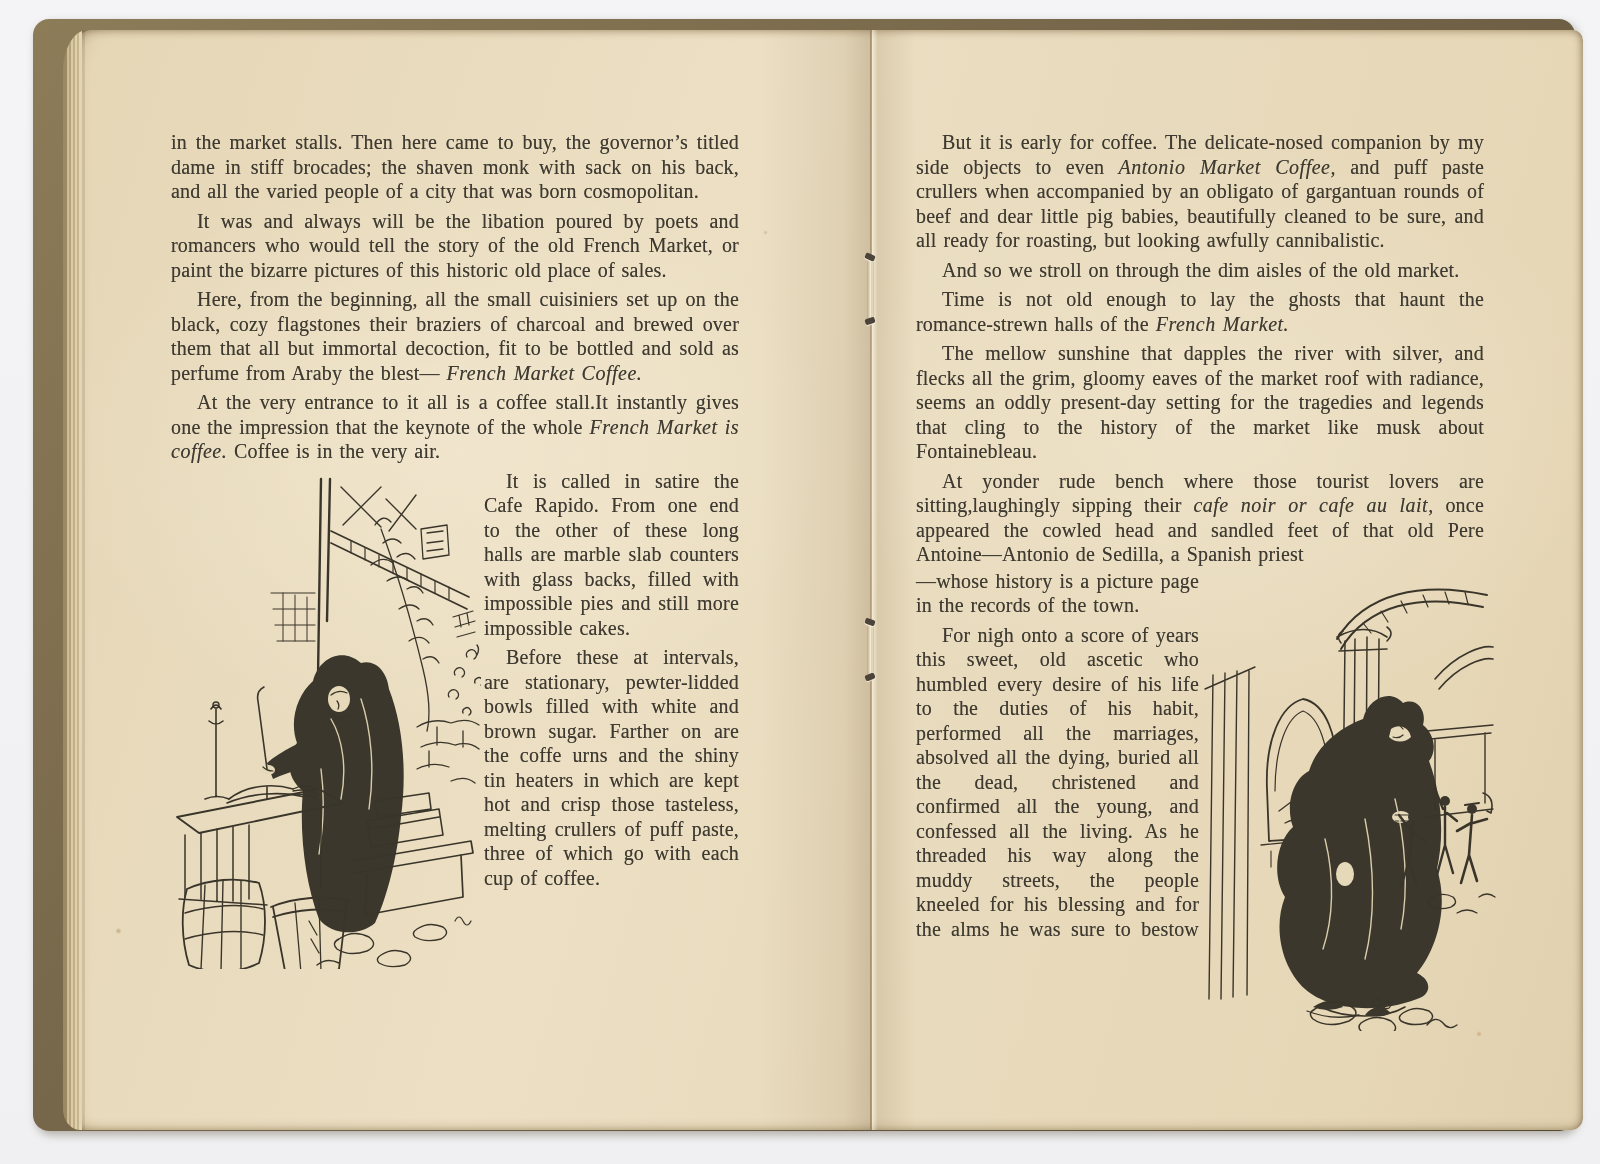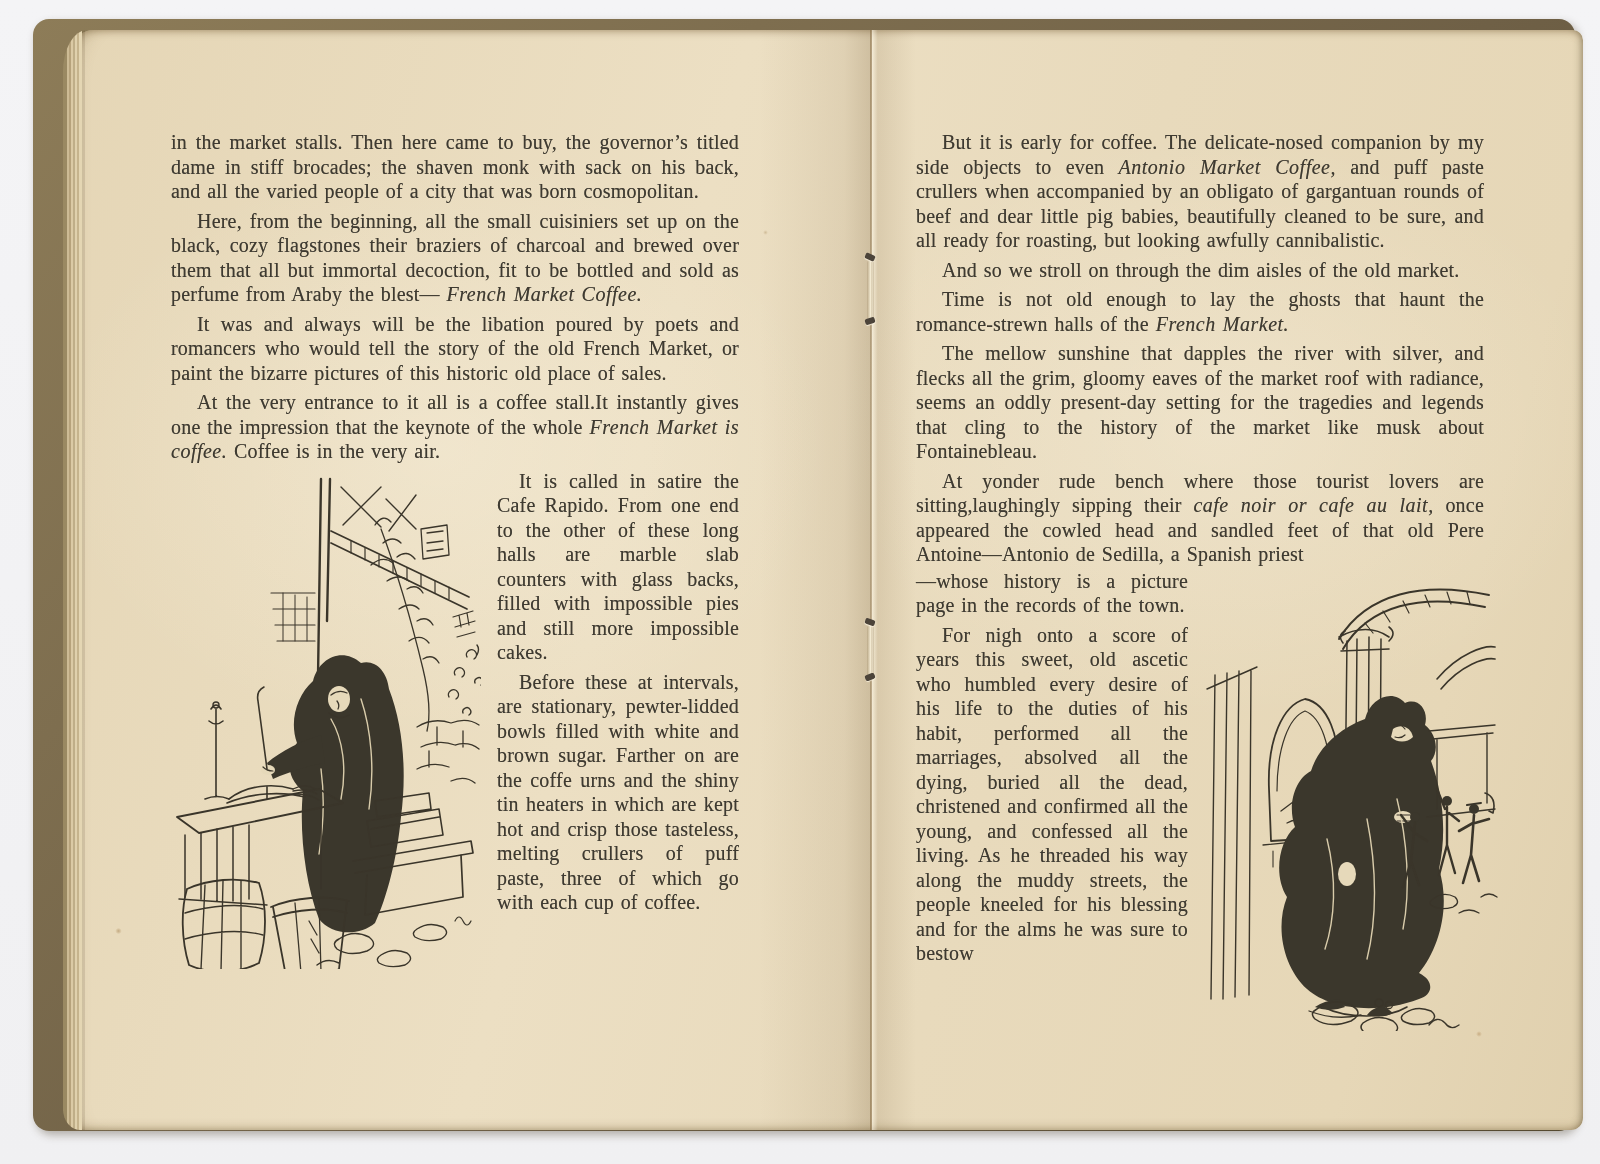--- a/index.html
+++ b/index.html
@@ -31,21 +31,21 @@
   .thread{position:absolute;left:804px;width:7px;border-radius:4px;background:linear-gradient(90deg,rgba(120,95,55,.25),#f3ead2,rgba(120,95,55,.25));}
   .staple{position:absolute;left:802px;width:10px;height:6px;background:#4c443a;border-radius:2px;box-shadow:0 1px 1px rgba(255,248,230,.8);}
   .spot{position:absolute;border-radius:50%;}
   
   .col{position:absolute;top:100px;width:568px;text-align:justify;font-size:20px;line-height:24.5px;
        color:#3e3a31;letter-spacing:.2px;word-spacing:.08em;text-shadow:0 0 .5px rgba(62,58,49,.55);}
   .col p{margin:0 0 5px 0;}
   .ind{text-indent:26px;}
   .ind-sm{text-indent:22px;}
   .cafe{margin-left:28px !important;font-style:italic;text-align:left;letter-spacing:.8px;word-spacing:.25em;}
-  .row{display:flex;gap:14px;}
+  .row{display:flex;gap:1px;}
   .narrow{flex:1;min-width:0;}
   .ill{flex:none;}
   .ill svg{display:block;}
   i{font-style:italic;letter-spacing:.5px;}
   .just-last{text-align-last:justify;}
 </style>
 </head>
 <body>
 
 <div class="scene">
@@ -53,22 +53,22 @@
 
   <div class="book">
     <div class="fore-edge"></div>
 
     <div class="spot" style="left:52px;top:898px;width:7px;height:6px;background:radial-gradient(circle,rgba(150,110,55,.45),transparent 70%);"></div>
     <div class="spot" style="left:1413px;top:1001px;width:6px;height:6px;background:radial-gradient(circle,rgba(160,115,60,.40),transparent 70%);"></div>
     <div class="spot" style="left:700px;top:200px;width:5px;height:5px;background:radial-gradient(circle,rgba(150,115,60,.30),transparent 70%);"></div>
 
     <div class="col" style="left:108px;">
       <p><span>in the market stalls. Then here came to buy, the governor’s titled dame in stiff brocades; the shaven monk with sack on his back, and all the varied people of a city that was born cosmopolitan.</span></p>
+      <p class="ind"><span>It was and always will be the libation poured by poets and romancers who would tell the story of the old French Market, or paint the bizarre pictures of this historic old place of sales.</span></p>
       <p class="ind"><span>Here, from the beginning, all the small cuisiniers set up on the black, cozy flagstones their braziers of charcoal and brewed over them that all but immortal decoction, fit to be bottled and sold as perfume from Araby the blest— </span><i>French Market Coffee.</i></p>
-      <p class="ind"><span>It was and always will be the libation poured by poets and romancers who would tell the story of the old French Market, or paint the bizarre pictures of this historic old place of sales.</span></p>
       <p class="ind"><span>At the very entrance to it all is a coffee stall.It instantly gives one the impression that the keynote of the whole </span><i>French Market is coffee.</i><span> Coffee is in the very air.</span></p>
 
       <div class="row">
         <div class="ill" style="width:312px;">
           <svg width="310" height="500" viewBox="0 0 310 500">
             <g fill="none" stroke="#3a352a" stroke-width="1.7" stroke-linecap="round" stroke-linejoin="round">
 
               <path d="M150 10 L147 208 M159 10 L156 152" stroke-width="2.4"></path>
               <path d="M160 62 L298 128 M160 74 L296 140"></path>
               <path d="M180 72 v12 M194 79 v12 M208 86 v12 M222 92 v12 M236 99 v12 M250 105 v12 M264 112 v12 M278 118 v12" stroke-width="1.2"></path>

